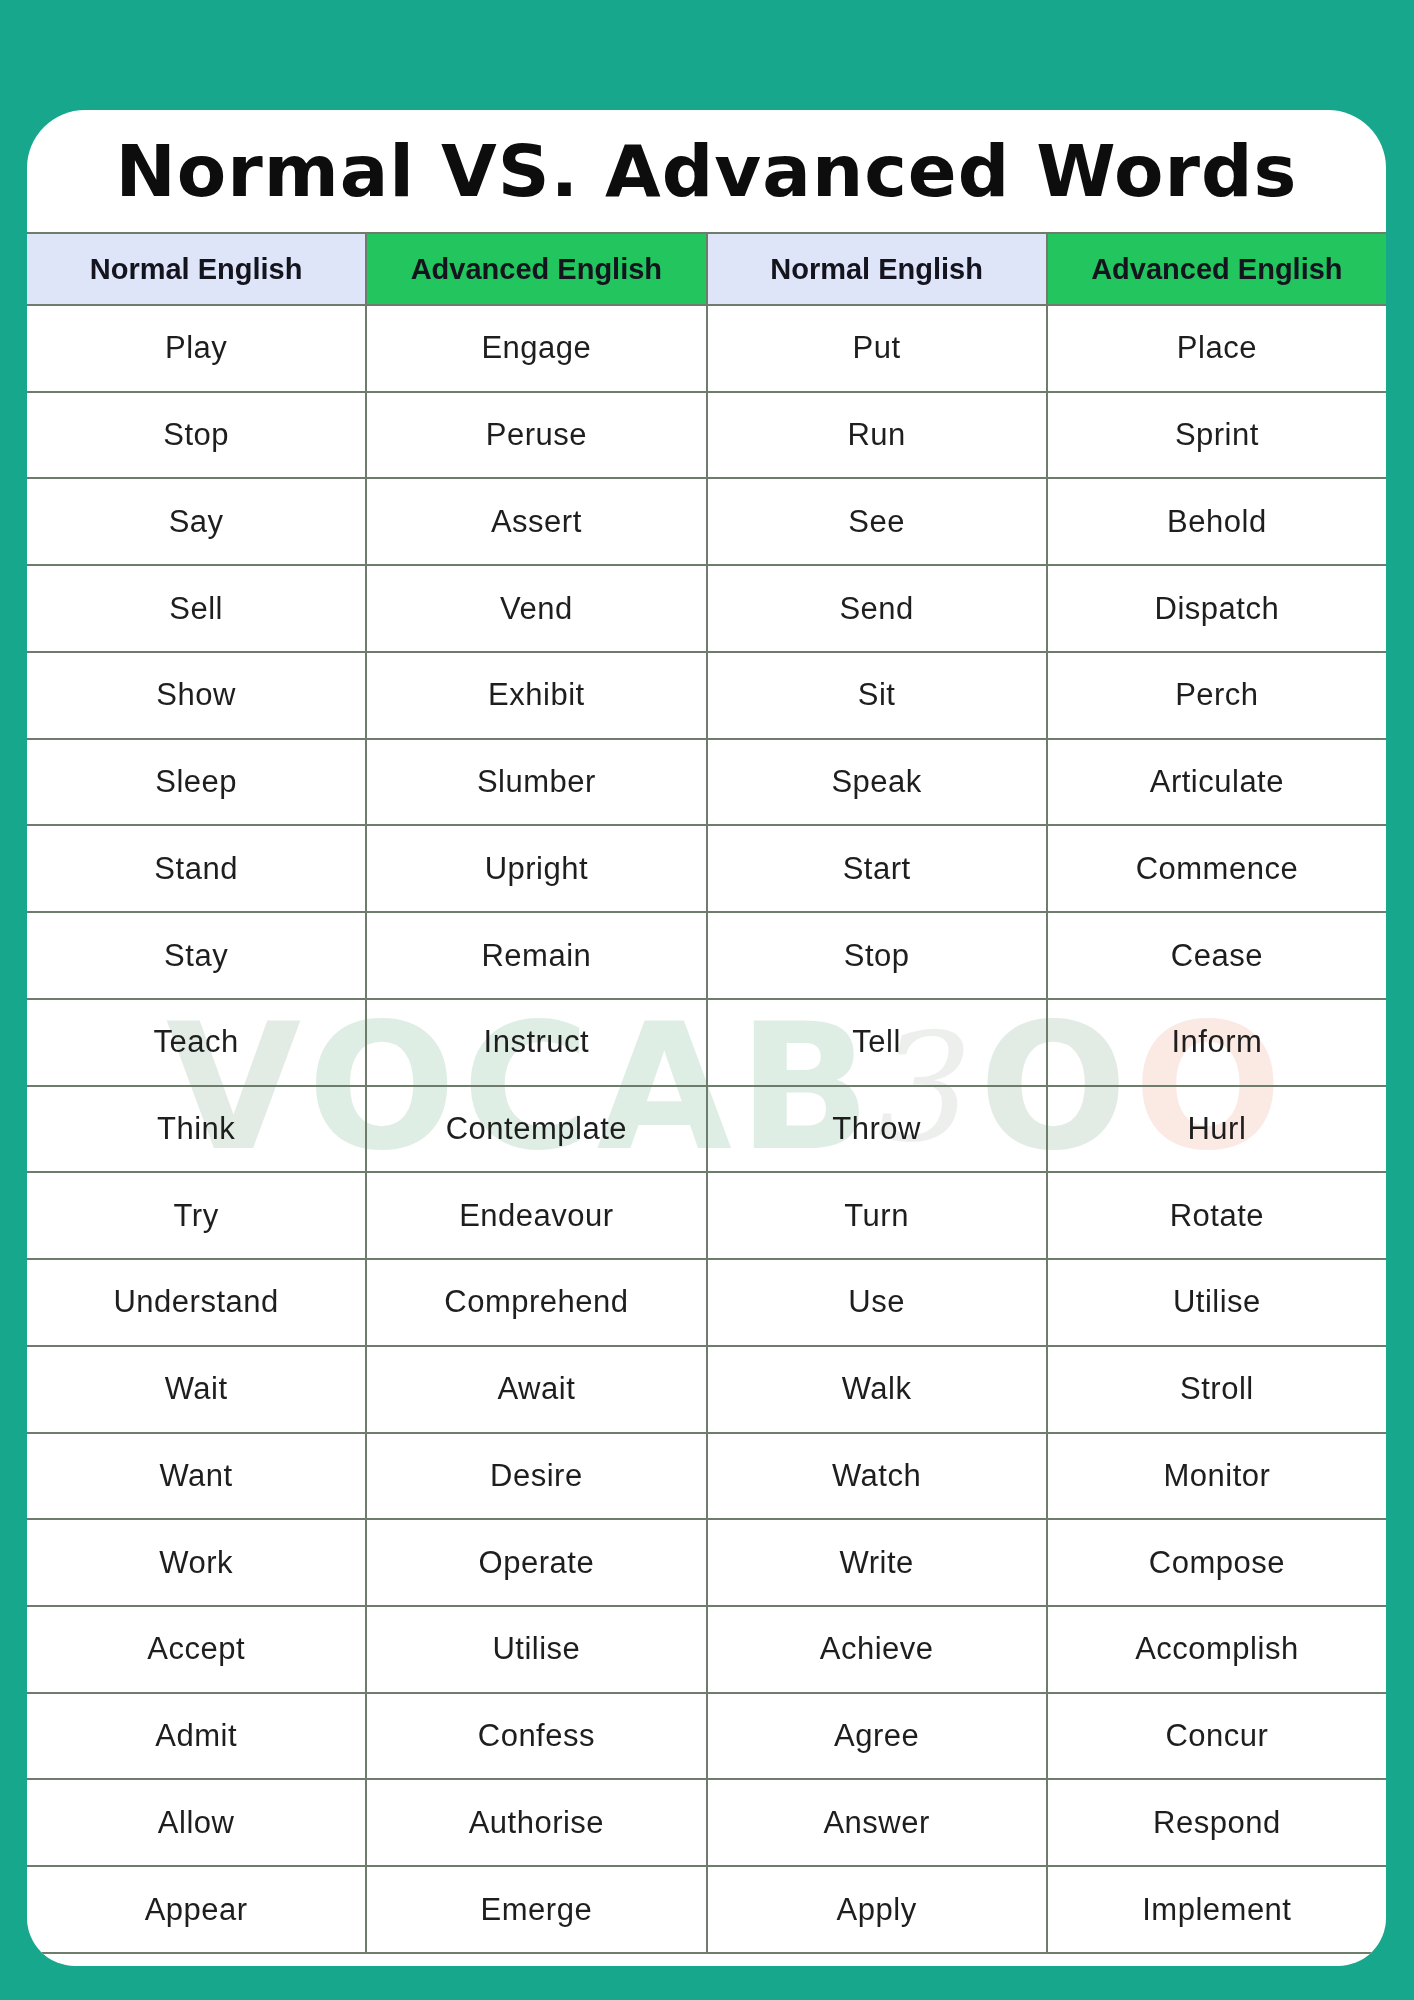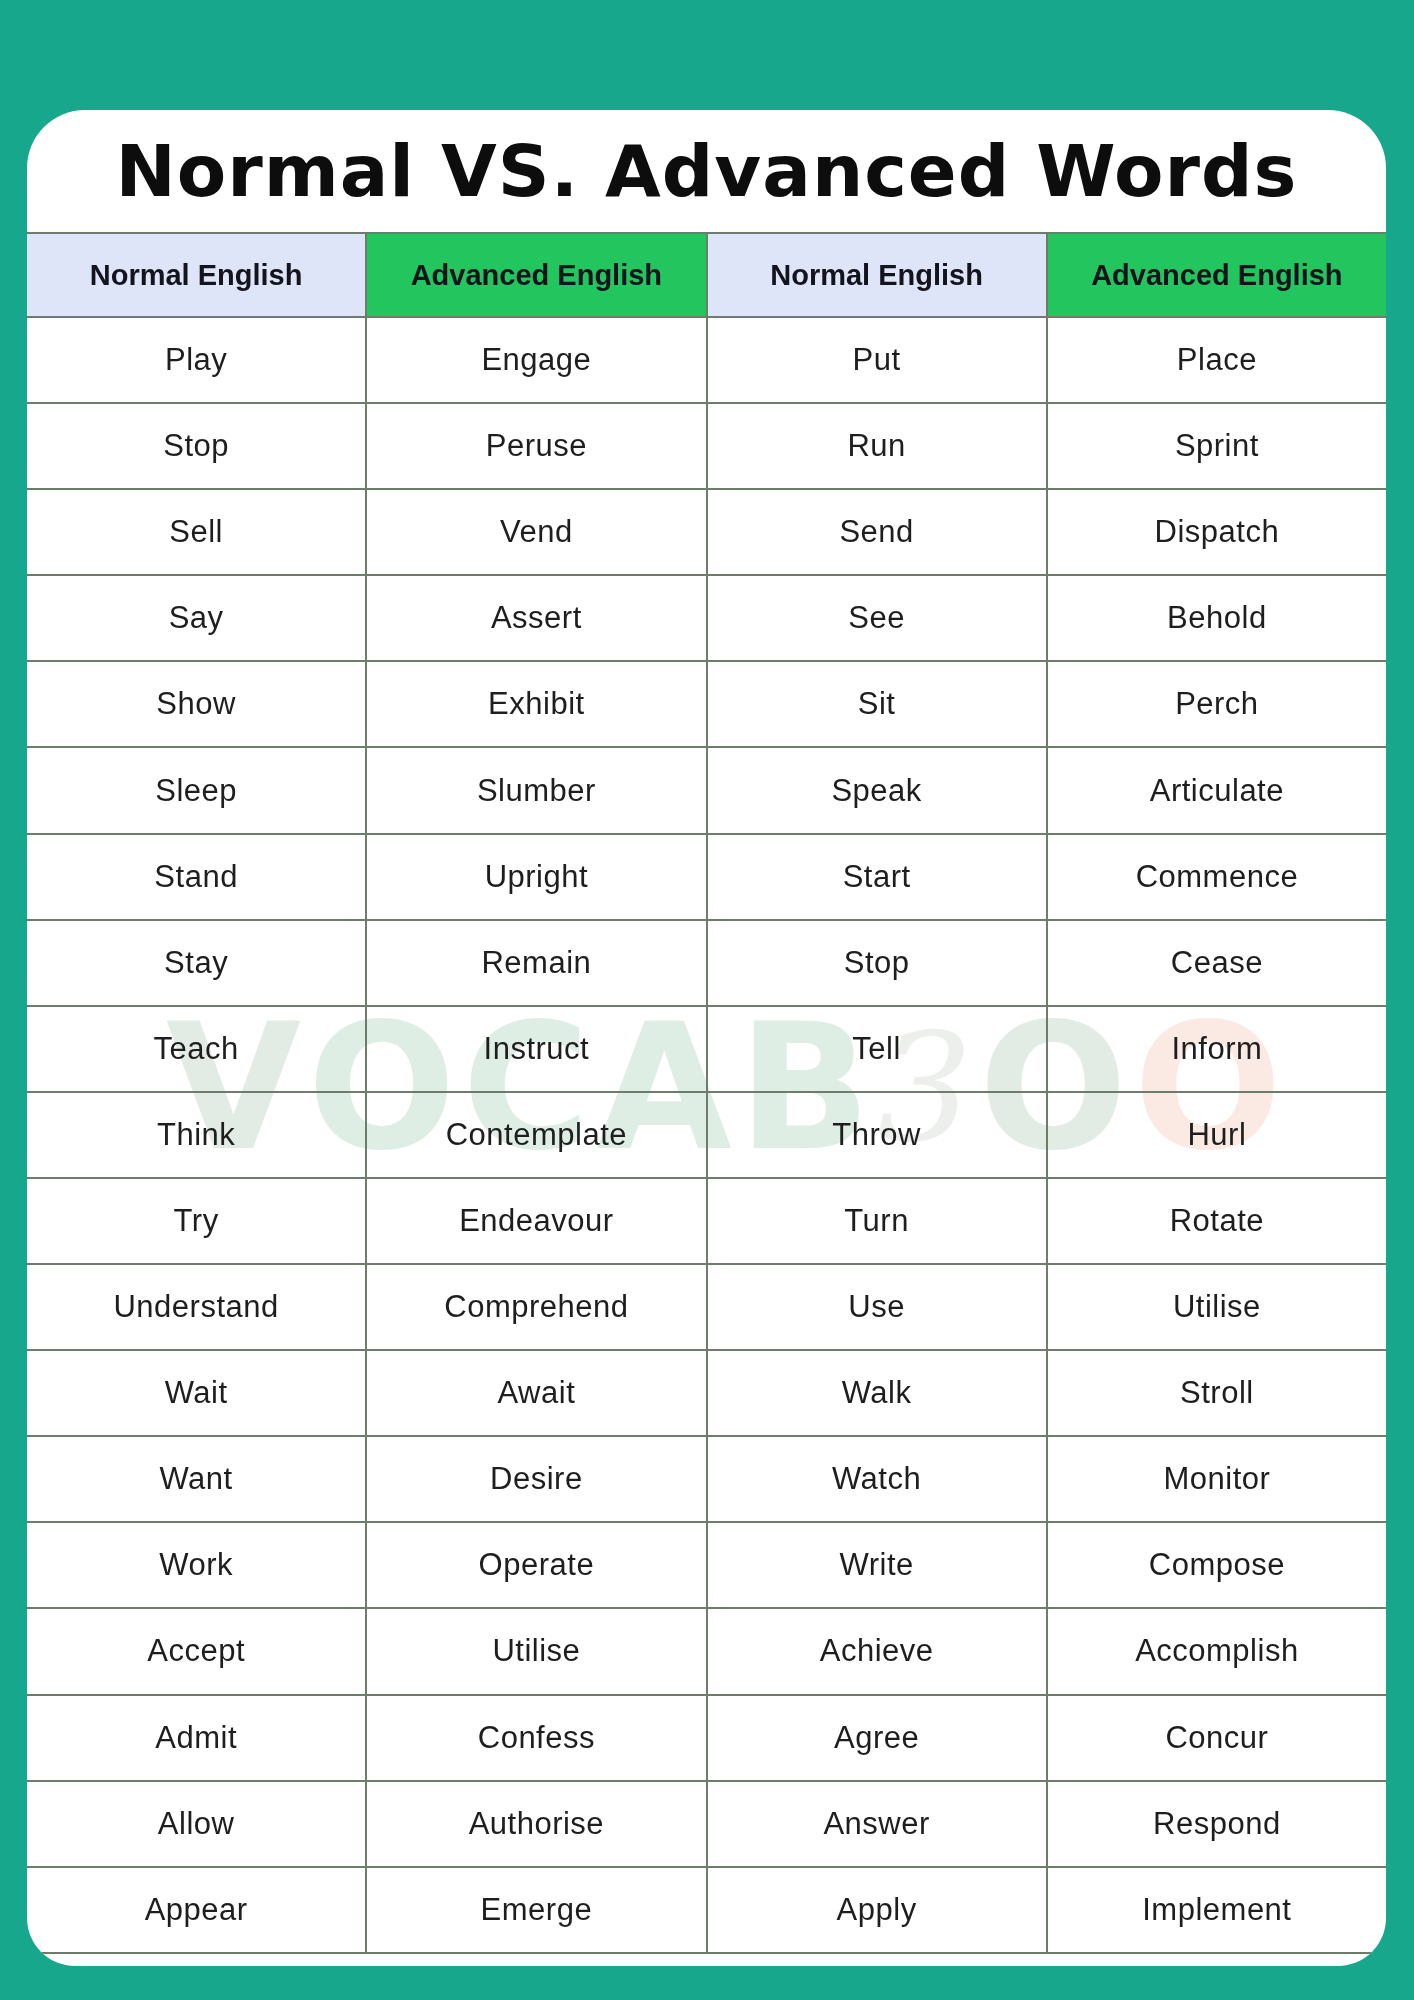--- a/index.html
+++ b/index.html
@@ -48,21 +48,21 @@
   }
   .vocab-table th,
   .vocab-table td {
     border: 2px solid #6E7C6C;
     text-align: center;
     vertical-align: middle;
     padding: 0;
     color: #1E1E1E;
   }
   .vocab-table thead tr {
-    height: 84px;
+    height: 72px;
   }
   .vocab-table th {
     font-size: 29px;
     font-weight: 700;
     color: #14141e;
   }
   .hdr-normal   { background: #DFE5F9; }
   .hdr-advanced { background: #22c55e; }
   .vocab-table td {
     font-size: 31px;
@@ -128,32 +128,32 @@
           <td>Put</td>
           <td>Place</td>
         </tr>
         <tr>
           <td>Stop</td>
           <td>Peruse</td>
           <td>Run</td>
           <td>Sprint</td>
         </tr>
         <tr>
+          <td>Say</td>
+          <td>Assert</td>
+          <td>See</td>
+          <td>Behold</td>
+        </tr>
+        <tr>
           <td>Sell</td>
           <td>Vend</td>
           <td>Send</td>
           <td>Dispatch</td>
         </tr>
         <tr>
-          <td>Say</td>
-          <td>Assert</td>
-          <td>See</td>
-          <td>Behold</td>
-        </tr>
-        <tr>
           <td>Show</td>
           <td>Exhibit</td>
           <td>Sit</td>
           <td>Perch</td>
         </tr>
         <tr>
           <td>Sleep</td>
           <td>Slumber</td>
           <td>Speak</td>
           <td>Articulate</td>

